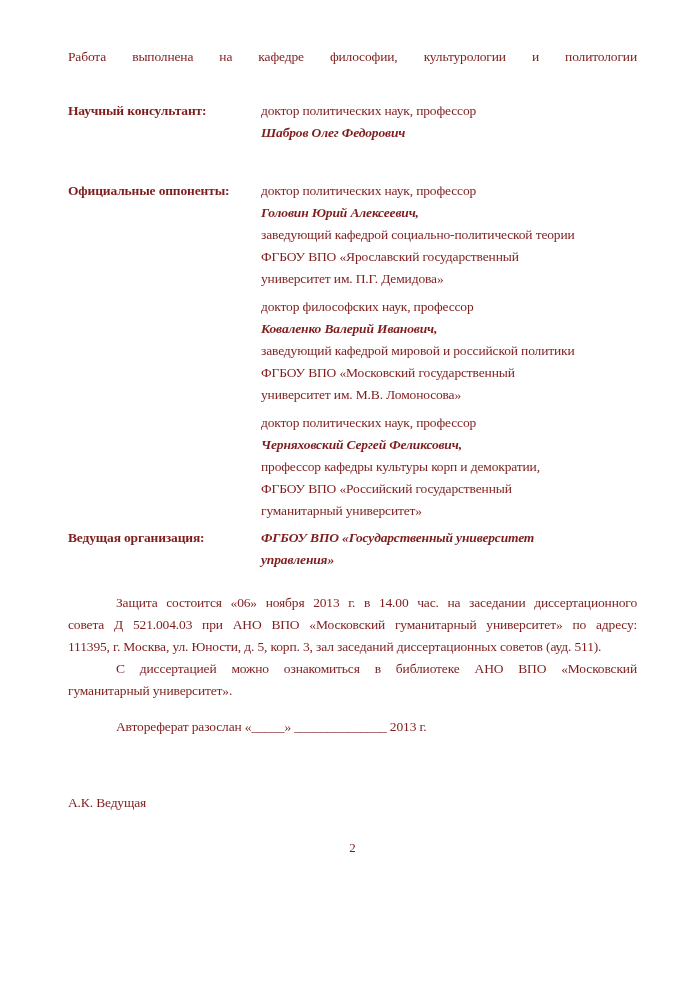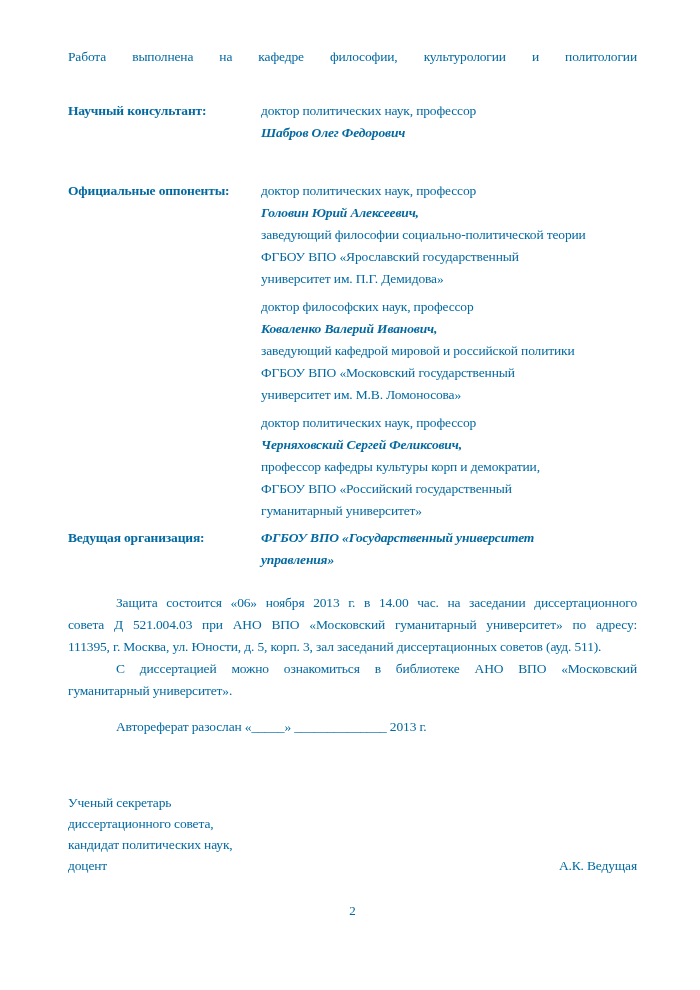--- a/index.html
+++ b/index.html
@@ -12,21 +12,21 @@
     width: 700px;
     height: 990px;
     margin: 0 auto;
     background: #ffffff;
     box-sizing: border-box;
     padding: 46px 63px 0 68px;
     font-family: "Liberation Serif", "DejaVu Serif", serif;
     font-size: 13.5px;
     letter-spacing: -0.15px;
     line-height: 22px;
-    color: #0369a1;
+    color: #7f1d1d;
     overflow: hidden;
   }
   .line { display: block; }
   .jline {
     display: block;
     text-align: justify;
     text-align-last: justify;
     -moz-text-align-last: justify;
   }
   .bold { font-weight: bold; font-style: italic; }
@@ -78,21 +78,21 @@
     </div>
   </div>
 
   <div class="def-row opponents-row">
     <div class="label-col">Официальные оппоненты:</div>
     <div class="value-col">
 
       <div class="opp-block">
         <span class="line">доктор политических наук, профессор</span>
         <span class="line bold">Головин Юрий Алексеевич,</span>
-        <span class="line">заведующий философии социально-политической теории</span>
+        <span class="line">заведующий кафедрой социально-политической теории</span>
         <span class="line">ФГБОУ ВПО «Ярославский государственный</span>
         <span class="line">университет им. П.Г. Демидова»</span>
       </div>
 
       <div class="opp-block">
         <span class="line">доктор философских наук, профессор</span>
         <span class="line bold">Коваленко Валерий Иванович,</span>
         <span class="line">заведующий кафедрой мировой и российской политики</span>
         <span class="line">ФГБОУ ВПО «Московский государственный</span>
         <span class="line">университет им. М.В. Ломоносова»</span>
@@ -121,24 +121,18 @@
     <span class="jline indent">Защита состоится «06» ноября 2013 г. в 14.00 час. на заседании диссертационного</span>
     <span class="jline">совета Д 521.004.03 при АНО ВПО «Московский гуманитарный университет» по адресу:</span>
     <span class="line">111395, г. Москва, ул. Юности, д. 5, корп. 3, зал заседаний диссертационных советов (ауд. 511).</span>
     <span class="jline indent">С диссертацией можно ознакомиться в библиотеке АНО ВПО «Московский</span>
     <span class="line">гуманитарный университет».</span>
   </div>
 
   <div class="autoreferat">Автореферат разослан «_____» ______________ 2013 г.</div>
 
   <div class="signature">
-    <div>
-      <span class="line">Ученый секретарь</span>
-      <span class="line">диссертационного совета,</span>
-      <span class="line">кандидат политических наук,</span>
-      <span class="line">доцент</span>
-    </div>
     <div>А.К. Ведущая</div>
   </div>
 
   <div class="page-number">2</div>
 
 </div>
 
 </body></html>

